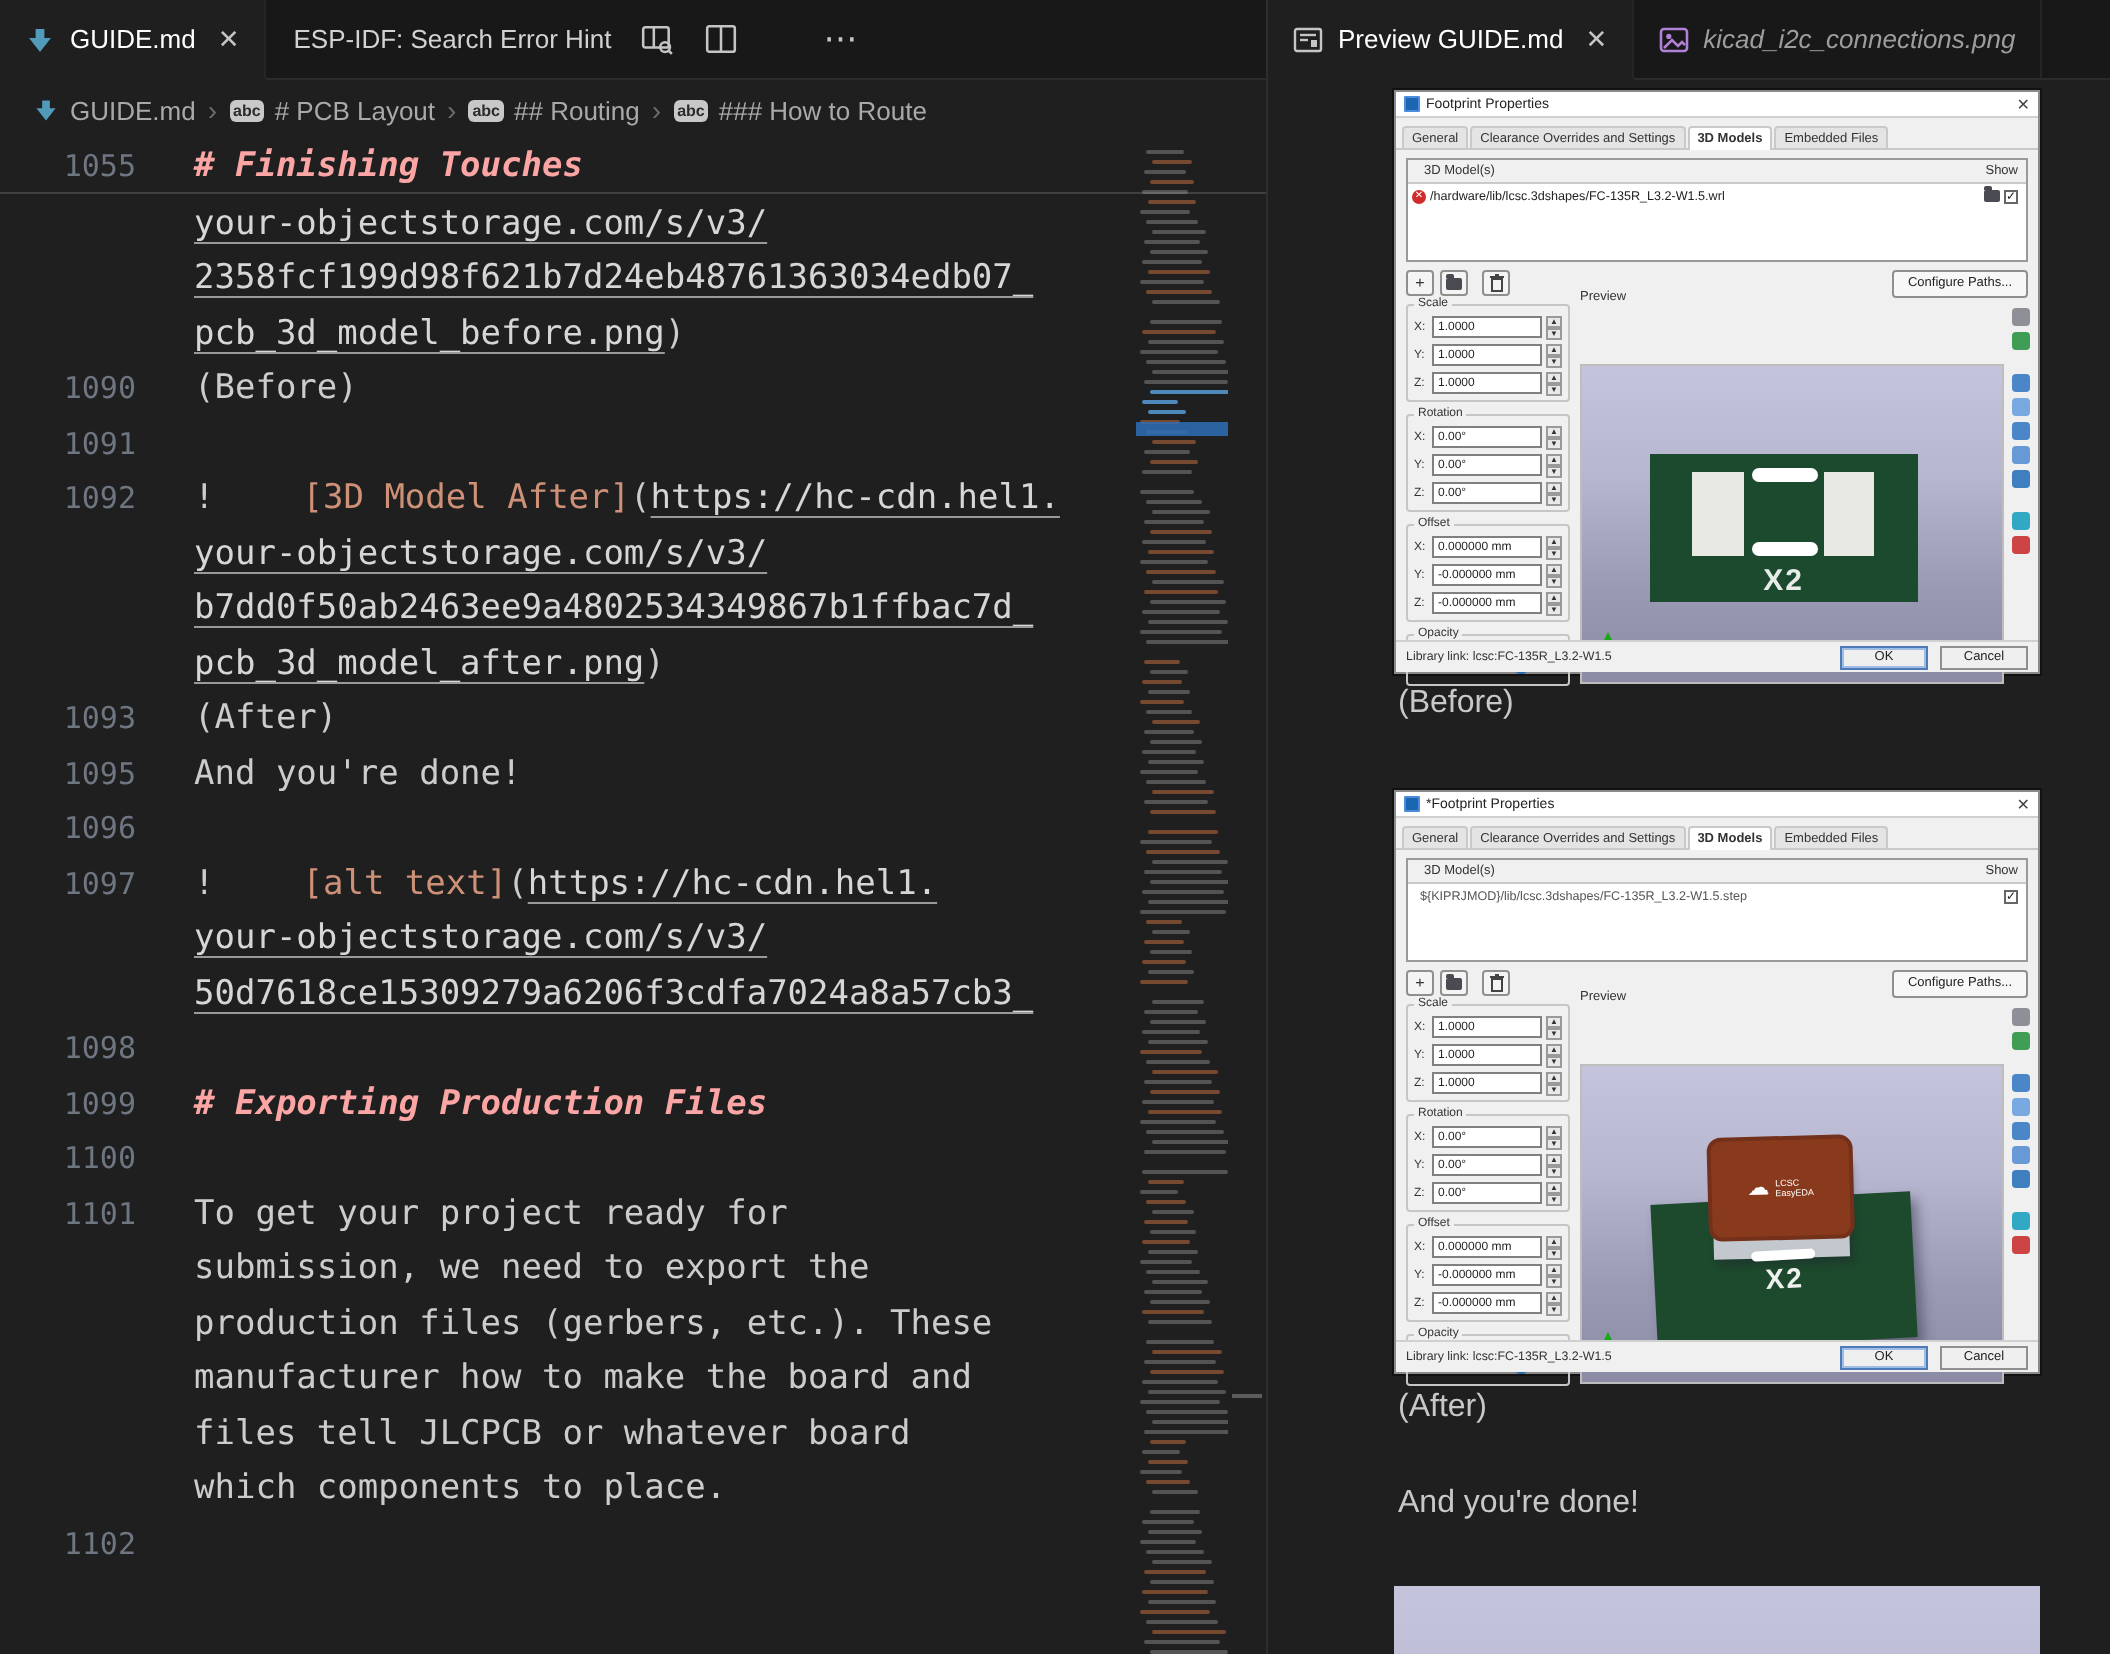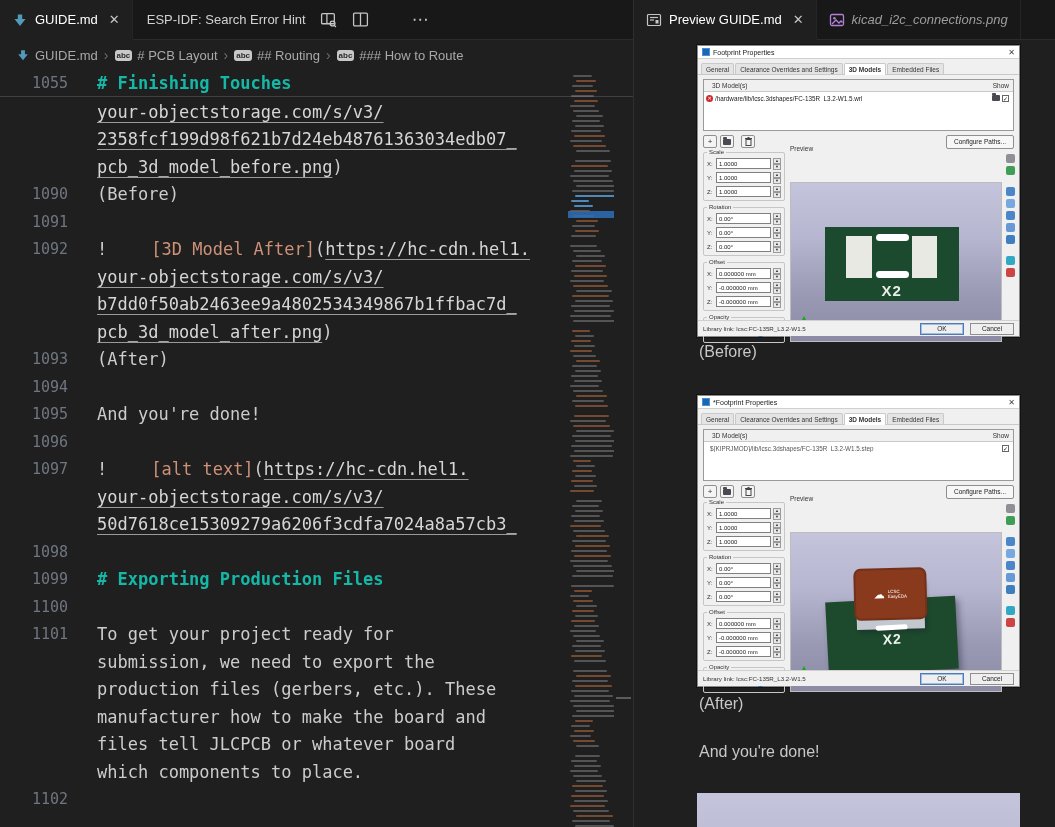--- a/index.html
+++ b/index.html
@@ -39,21 +39,21 @@
   .sticky-row { position:relative; height:27px; background:#1f1f1f; border-bottom:1px solid #404040;
                 display:flex; align-items:center; }
   .gutter { width:68px; flex:0 0 68px; text-align:right; color:#6e7681; font:15px "DejaVu Sans Mono", monospace; }
   .codecol { margin-left:29px; font:17px "DejaVu Sans Mono", monospace; white-space:pre; }
   .editor-body { position:absolute; left:0; top:98px; width:568px; bottom:0; overflow:hidden; }
   .row { display:flex; align-items:center; height:27.5px; }
   .seg-plain { color:#cccccc; }
   .seg-url { color:#d6d6d6; text-decoration:underline; text-underline-offset:4px;
              text-decoration-color:#9a9a9a; }
   .seg-link { color:#ce9178;margin-left:44px; }
-  .seg-head { color:#14b8a6; font-weight:bold; }
+  .seg-head { color:#fca5a5; font-weight:bold;font-style:italic; }
 
   
   .minimap { position:absolute; left:568px; top:70px; width:46px; bottom:0; overflow:hidden; cursor:pointer; }
   .mm-line { height:2px; margin-bottom:3px; border-radius:1px; }
   .mm-highlight { position:absolute; left:0; top:141px; width:46px; height:7px; background:#2e6fb7; opacity:.85; }
   .overview-dash { position:absolute; left:616px; top:697px; width:15px; height:2px; background:#5c5c5c; }
 
   
   .rg-content { position:absolute; left:0; top:40px; right:0; bottom:0; background:#1f1f1f; overflow:hidden; }
   .md-caption { position:absolute; left:65px; font-size:16px; color:#c8c8c8; }
@@ -246,24 +246,20 @@
           <span class="gutter"></span>
           <span class="codecol"><span class="seg-url">b7dd0f50ab2463ee9a4802534349867b1ffbac7d_</span></span>
         </div>
         <div class="row">
           <span class="gutter"></span>
           <span class="codecol"><span class="seg-url">pcb_3d_model_after.png</span><span class="seg-plain">)</span></span>
         </div>
         <div class="row">
           <span class="gutter">1093</span>
           <span class="codecol"><span class="seg-plain">(After)</span></span>
-        </div>
-        <div class="row">
-          <span class="gutter">1094</span>
-          <span class="codecol"></span>
         </div>
         <div class="row">
           <span class="gutter">1095</span>
           <span class="codecol"><span class="seg-plain">And you're done!</span></span>
         </div>
         <div class="row">
           <span class="gutter">1096</span>
           <span class="codecol"></span>
         </div>
         <div class="row">

